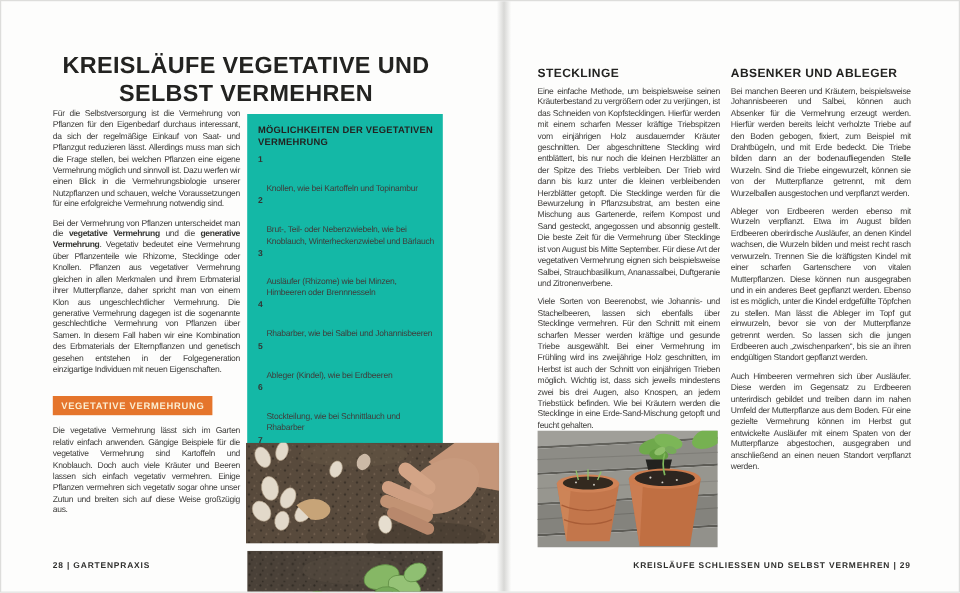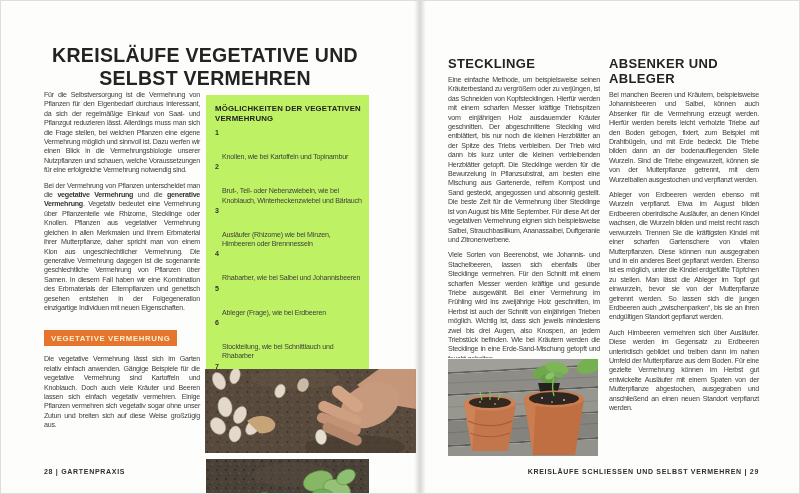--- a/index.html
+++ b/index.html
@@ -21,29 +21,29 @@
   .body-col p{
     margin:0 0 6px 0;font-size:7.1px;line-height:9.4px;letter-spacing:-.25px;
     text-align:justify;color:#3f3e3c;
   }
   .body-col p b{color:#343432;}
   .lp-col1{left:43px;top:90px;width:156px;}
   .lp-col2{left:205px;top:94px;width:163px;}
   .rp-col1{left:447px;top:55px;width:152px;height:302px;overflow:hidden;}
   .rp-col2{left:608px;top:55px;width:150px;}
   .col-heading{
-    font-size:13px;font-weight:bold;letter-spacing:.35px;color:#232321;margin:0 0 5px 0;
+    font-size:10px;font-weight:bold;letter-spacing:.35px;color:#232321;margin:0 0 5px 0;
   }
   .orange-label{
     display:inline-block;background:#e5752c;color:#fbeed2;
     font-size:7.8px;font-weight:bold;letter-spacing:.6px;
     padding:4px 7px 3px 7px;margin:11px 0 9px 0;
   }
   .green-box{
-    background:#bef264;padding:9px 4px 7px 9px;box-sizing:border-box;width:163px;
+    background:#14b8a6;padding:9px 4px 7px 9px;box-sizing:border-box;width:163px;
   }
   .gb-title{
     font-size:7.8px;font-weight:bold;letter-spacing:.2px;line-height:10px;
     color:#232321;margin-bottom:5px;
   }
   .gb-item{display:flex;font-size:7.1px;line-height:9.3px;letter-spacing:-.2px;margin-bottom:1px;}
   .gb-num{font-weight:bold;min-width:7px;flex:0 0 7px;color:#343432;}
   .gb-text{flex:1;margin-top:24px;}
   .photo{display:block;}
   .photo1{margin-top:11px;}
@@ -85,21 +85,21 @@
         <div class="gb-item">
             <span class="gb-num">3</span>
             <span class="gb-text">Ausläufer (Rhizome) wie bei Minzen, Himbeeren oder Brennnesseln</span>
           </div>
         <div class="gb-item">
             <span class="gb-num">4</span>
             <span class="gb-text">Rhabarber, wie bei Salbei und Johannisbeeren</span>
           </div>
         <div class="gb-item">
             <span class="gb-num">5</span>
-            <span class="gb-text">Ableger (Frage), wie bei Erdbeeren</span>
+            <span class="gb-text">Ableger (Kindel), wie bei Erdbeeren</span>
           </div>
         <div class="gb-item">
             <span class="gb-num">6</span>
             <span class="gb-text">Stockteilung, wie bei Schnittlauch und Rhabarber</span>
           </div>
         <div class="gb-item">
             <span class="gb-num">7</span>
             <span class="gb-text">Stecklinge, wie bei verschiedenen Kräutern und Beeren</span>
           </div>
         <div class="gb-item">

